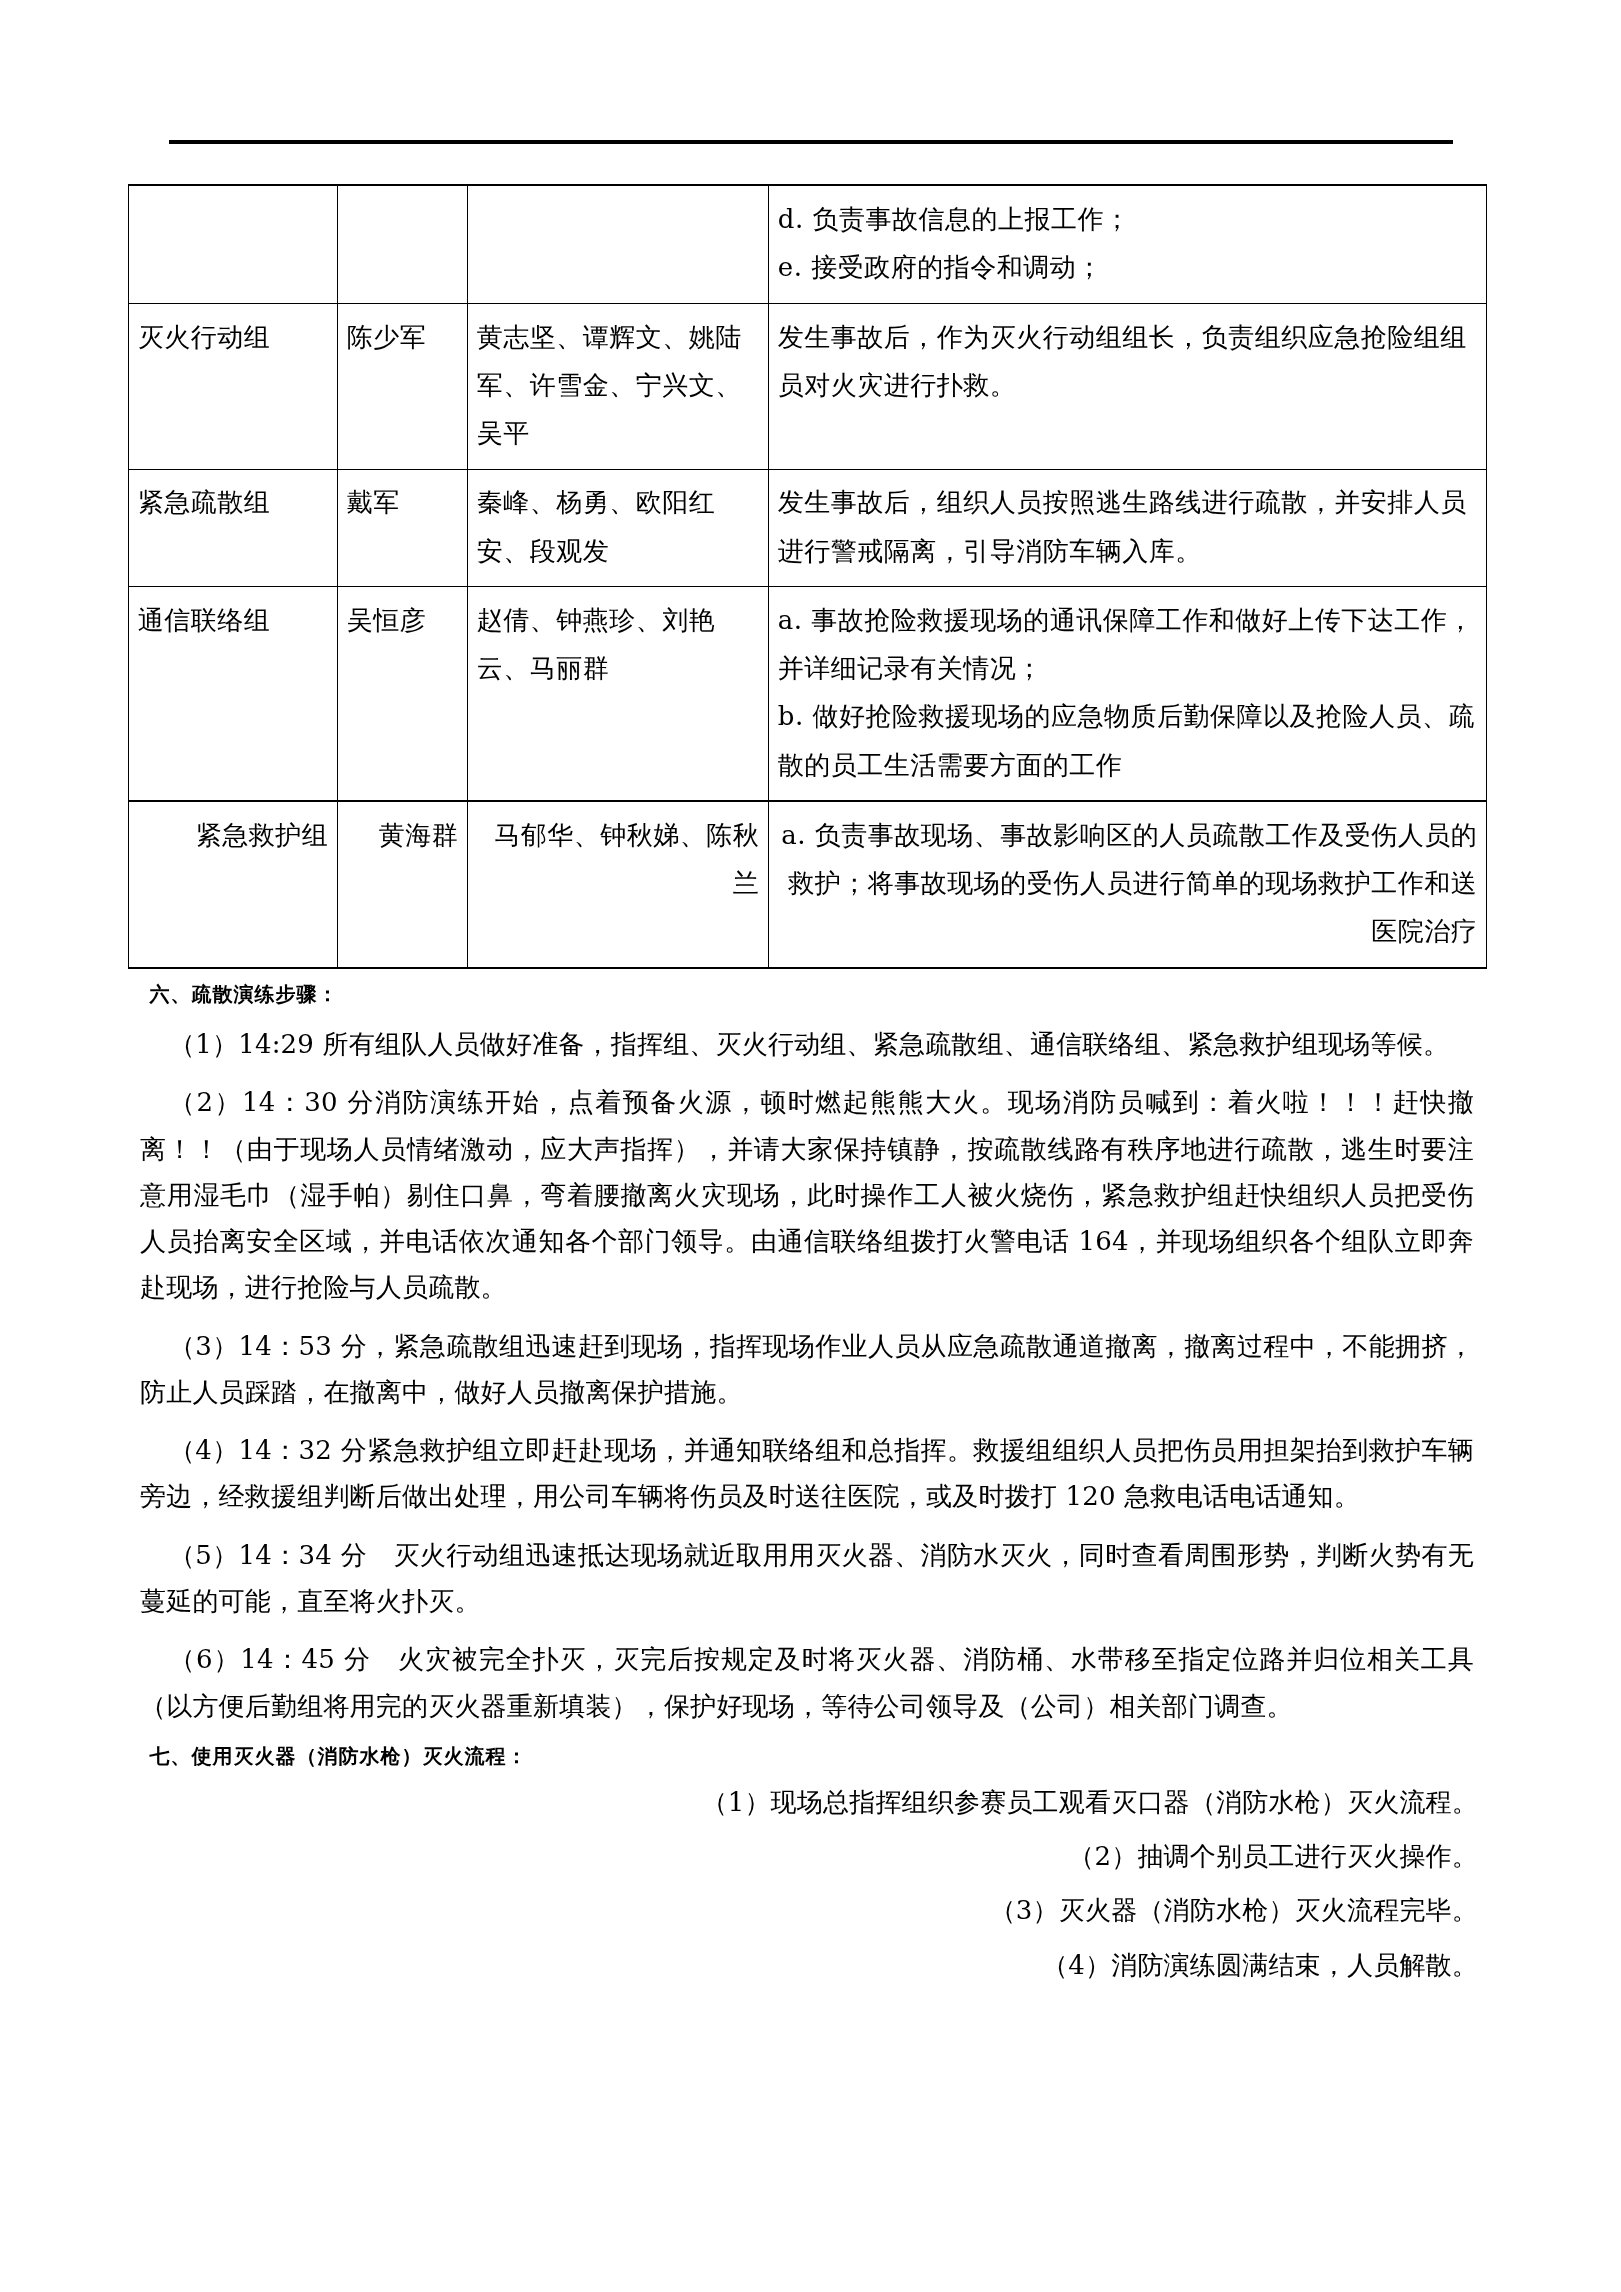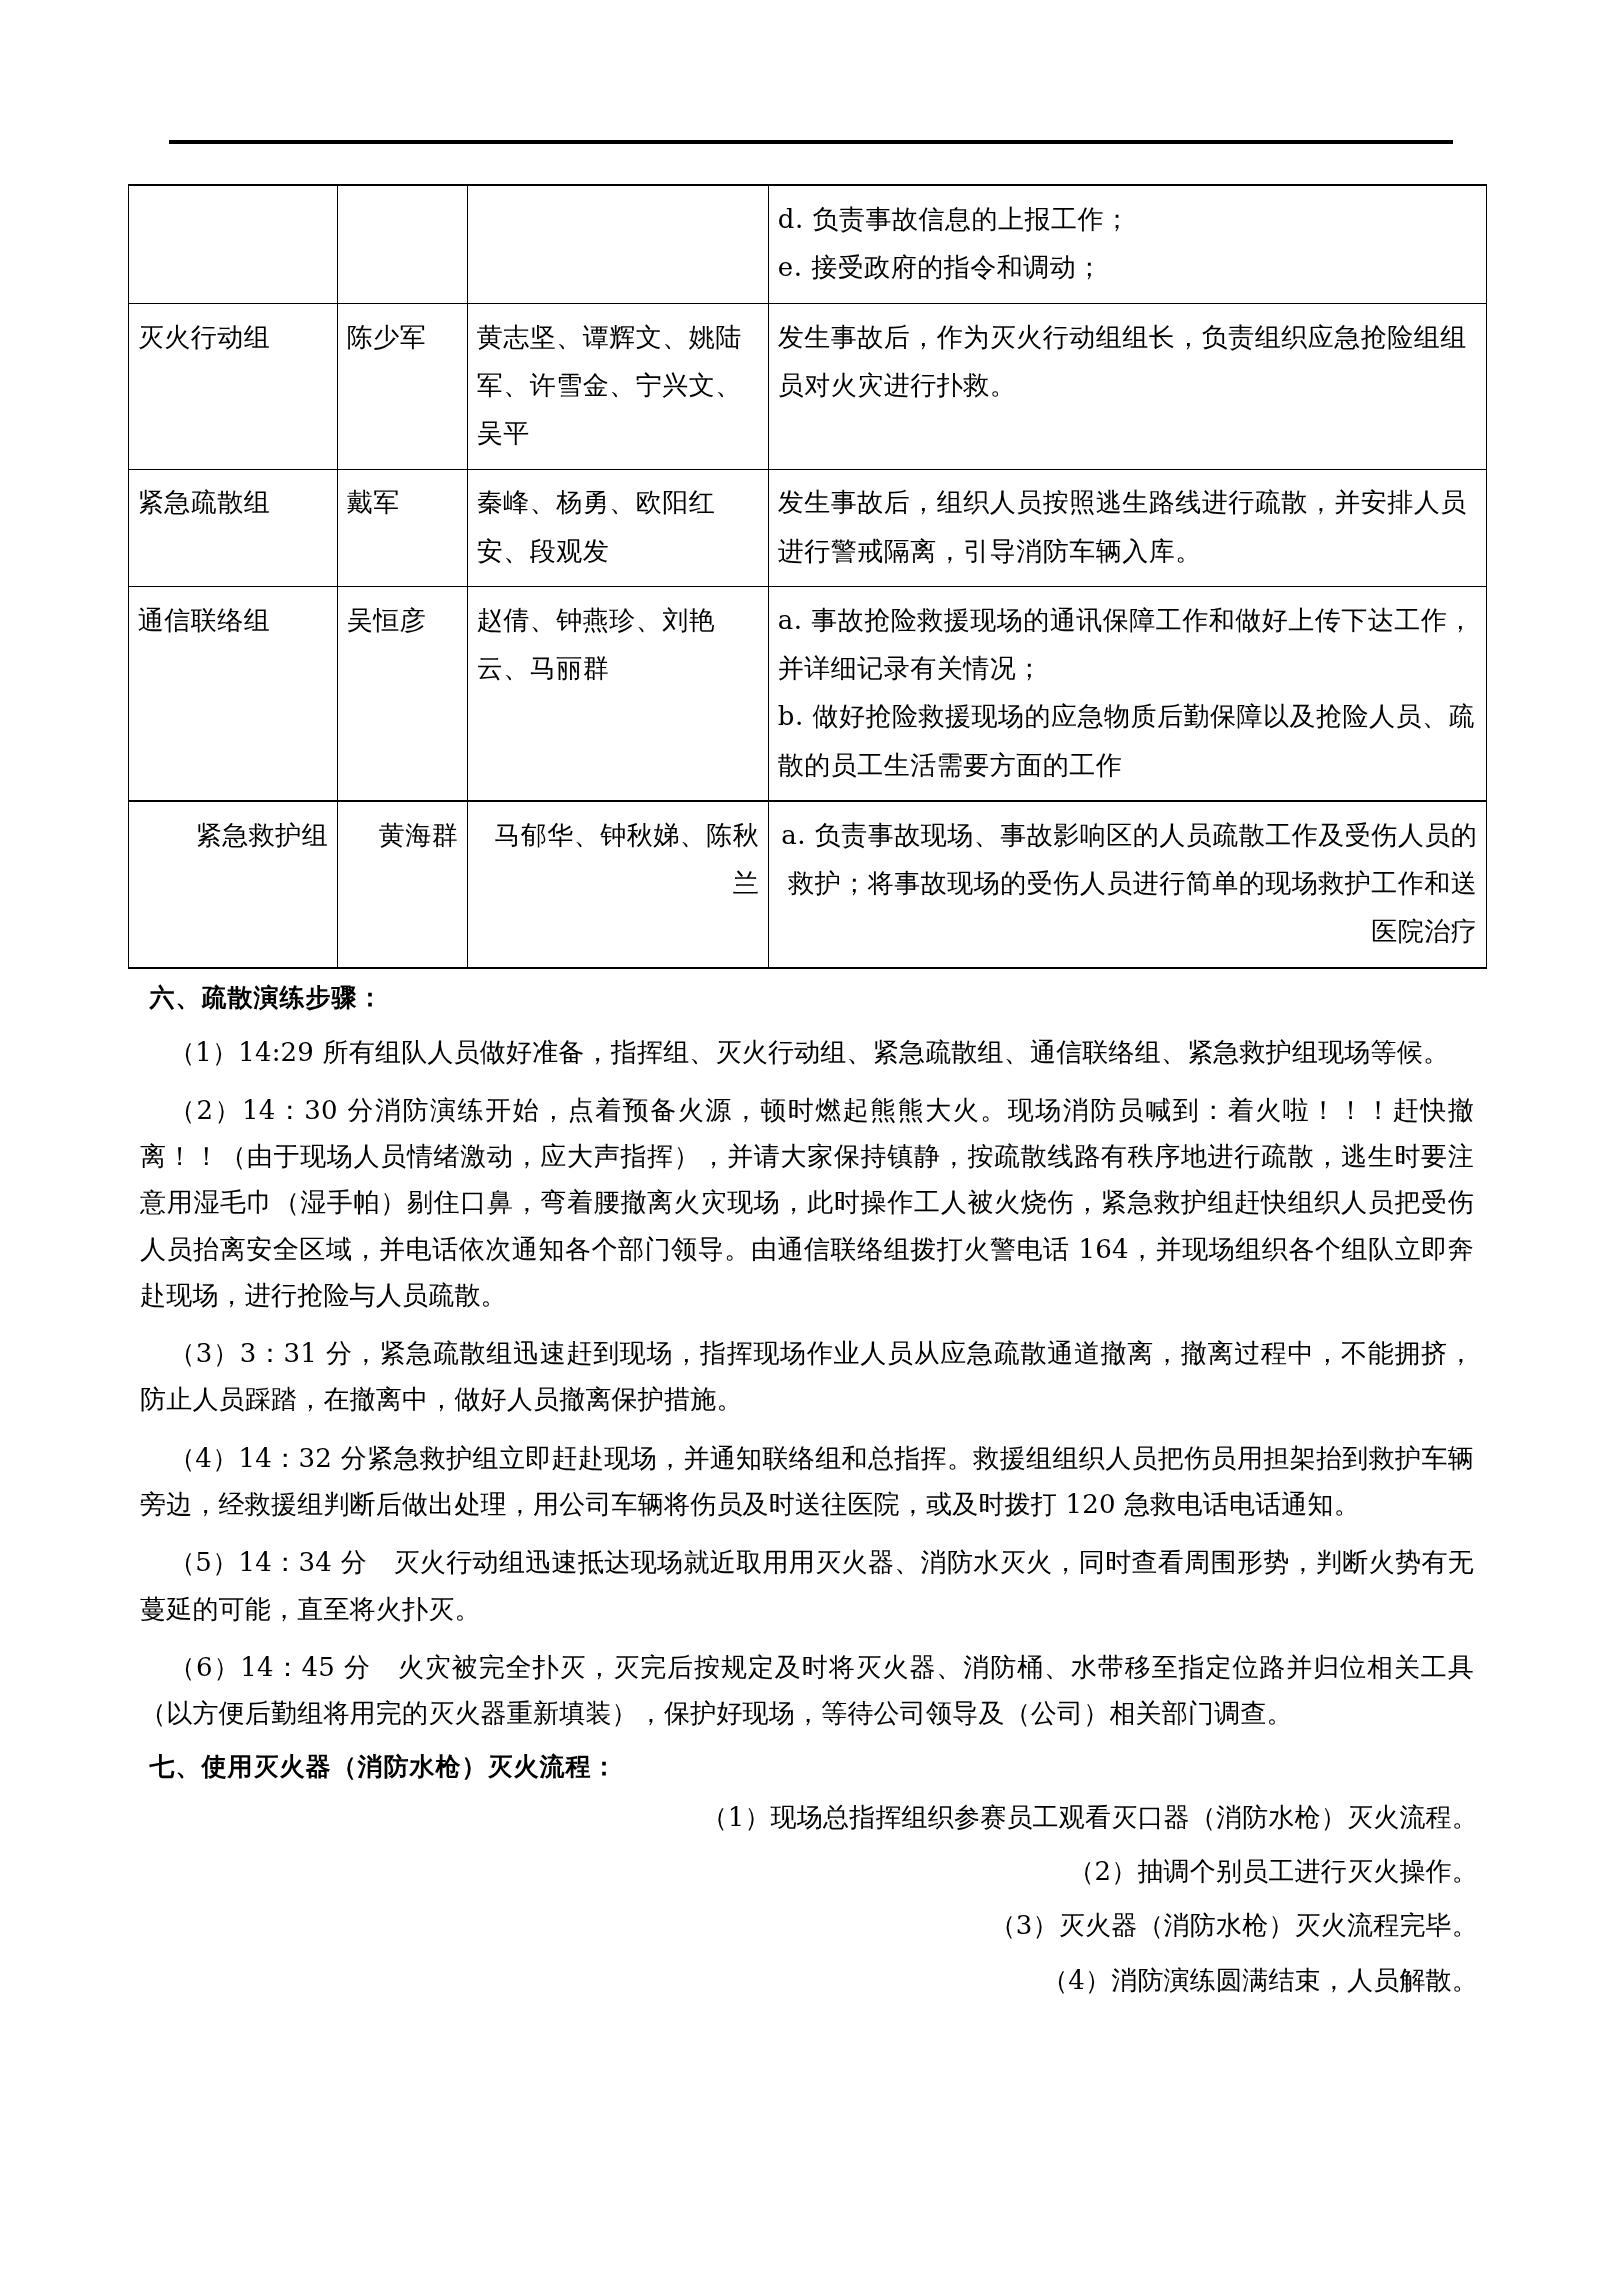--- a/index.html
+++ b/index.html
@@ -66,21 +66,21 @@
   .col-b { width: 130px; }
   .col-c { width: 301px; }
   .col-d { width: 718px; }
 
   .cell-line { display: block; }
 
   
   .section-heading {
     font-family: "DejaVu Sans", "Liberation Sans", sans-serif;
     font-weight: bold;
-    font-size: 25px;
+    font-size: 20px;
     letter-spacing: 1px;
     margin: 9.8px 0 3.9px 21.6px;
     line-height: 1.5;
   }
 
   
   .para {
     font-size: 26px;
     line-height: 1.78;
     text-align: justify;
@@ -161,21 +161,21 @@
             <span class="cell-line">a. 负责事故现场、事故影响区的人员疏散工作及受伤人员的救护；将事故现场的受伤人员进行简单的现场救护工作和送医院治疗</span>
           </td>
         </tr>
       </tbody>
     </table>
 
     <div class="steps-block">
       <div class="section-heading">六、疏散演练步骤：</div>
       <p class="para indent1">（1）14:29 所有组队人员做好准备，指挥组、灭火行动组、紧急疏散组、通信联络组、紧急救护组现场等候。</p>
       <p class="para indent1">（2）14：30 分消防演练开始，点着预备火源，顿时燃起熊熊大火。现场消防员喊到：着火啦！！！赶快撤离！！（由于现场人员情绪激动，应大声指挥），并请大家保持镇静，按疏散线路有秩序地进行疏散，逃生时要注意用湿毛巾（湿手帕）剔住口鼻，弯着腰撤离火灾现场，此时操作工人被火烧伤，紧急救护组赶快组织人员把受伤人员抬离安全区域，并电话依次通知各个部门领导。由通信联络组拨打火警电话 164，并现场组织各个组队立即奔赴现场，进行抢险与人员疏散。</p>
-      <p class="para indent1">（3）3：31 分，紧急疏散组迅速赶到现场，指挥现场作业人员从应急疏散通道撤离，撤离过程中，不能拥挤，防止人员踩踏，在撤离中，做好人员撤离保护措施。</p>
+      <p class="para indent1">（3）14：53 分，紧急疏散组迅速赶到现场，指挥现场作业人员从应急疏散通道撤离，撤离过程中，不能拥挤，防止人员踩踏，在撤离中，做好人员撤离保护措施。</p>
       <p class="para indent1">（4）14：32 分紧急救护组立即赶赴现场，并通知联络组和总指挥。救援组组织人员把伤员用担架抬到救护车辆旁边，经救援组判断后做出处理，用公司车辆将伤员及时送往医院，或及时拨打 120 急救电话电话通知。</p>
       <p class="para indent1">（5）14：34 分　灭火行动组迅速抵达现场就近取用用灭火器、消防水灭火，同时查看周围形势，判断火势有无蔓延的可能，直至将火扑灭。</p>
       <p class="para indent1">（6）14：45 分　火灾被完全扑灭，灭完后按规定及时将灭火器、消防桶、水带移至指定位路并归位相关工具（以方便后勤组将用完的灭火器重新填装），保护好现场，等待公司领导及（公司）相关部门调查。</p>
     </div>
 
     <div class="flow-block">
       <div class="section-heading">七、使用灭火器（消防水枪）灭火流程：</div>
       <p class="list-para">（1）现场总指挥组织参赛员工观看灭口器（消防水枪）灭火流程。</p>
       <p class="list-para">（2）抽调个别员工进行灭火操作。</p>
       <p class="list-para">（3）灭火器（消防水枪）灭火流程完毕。</p>

